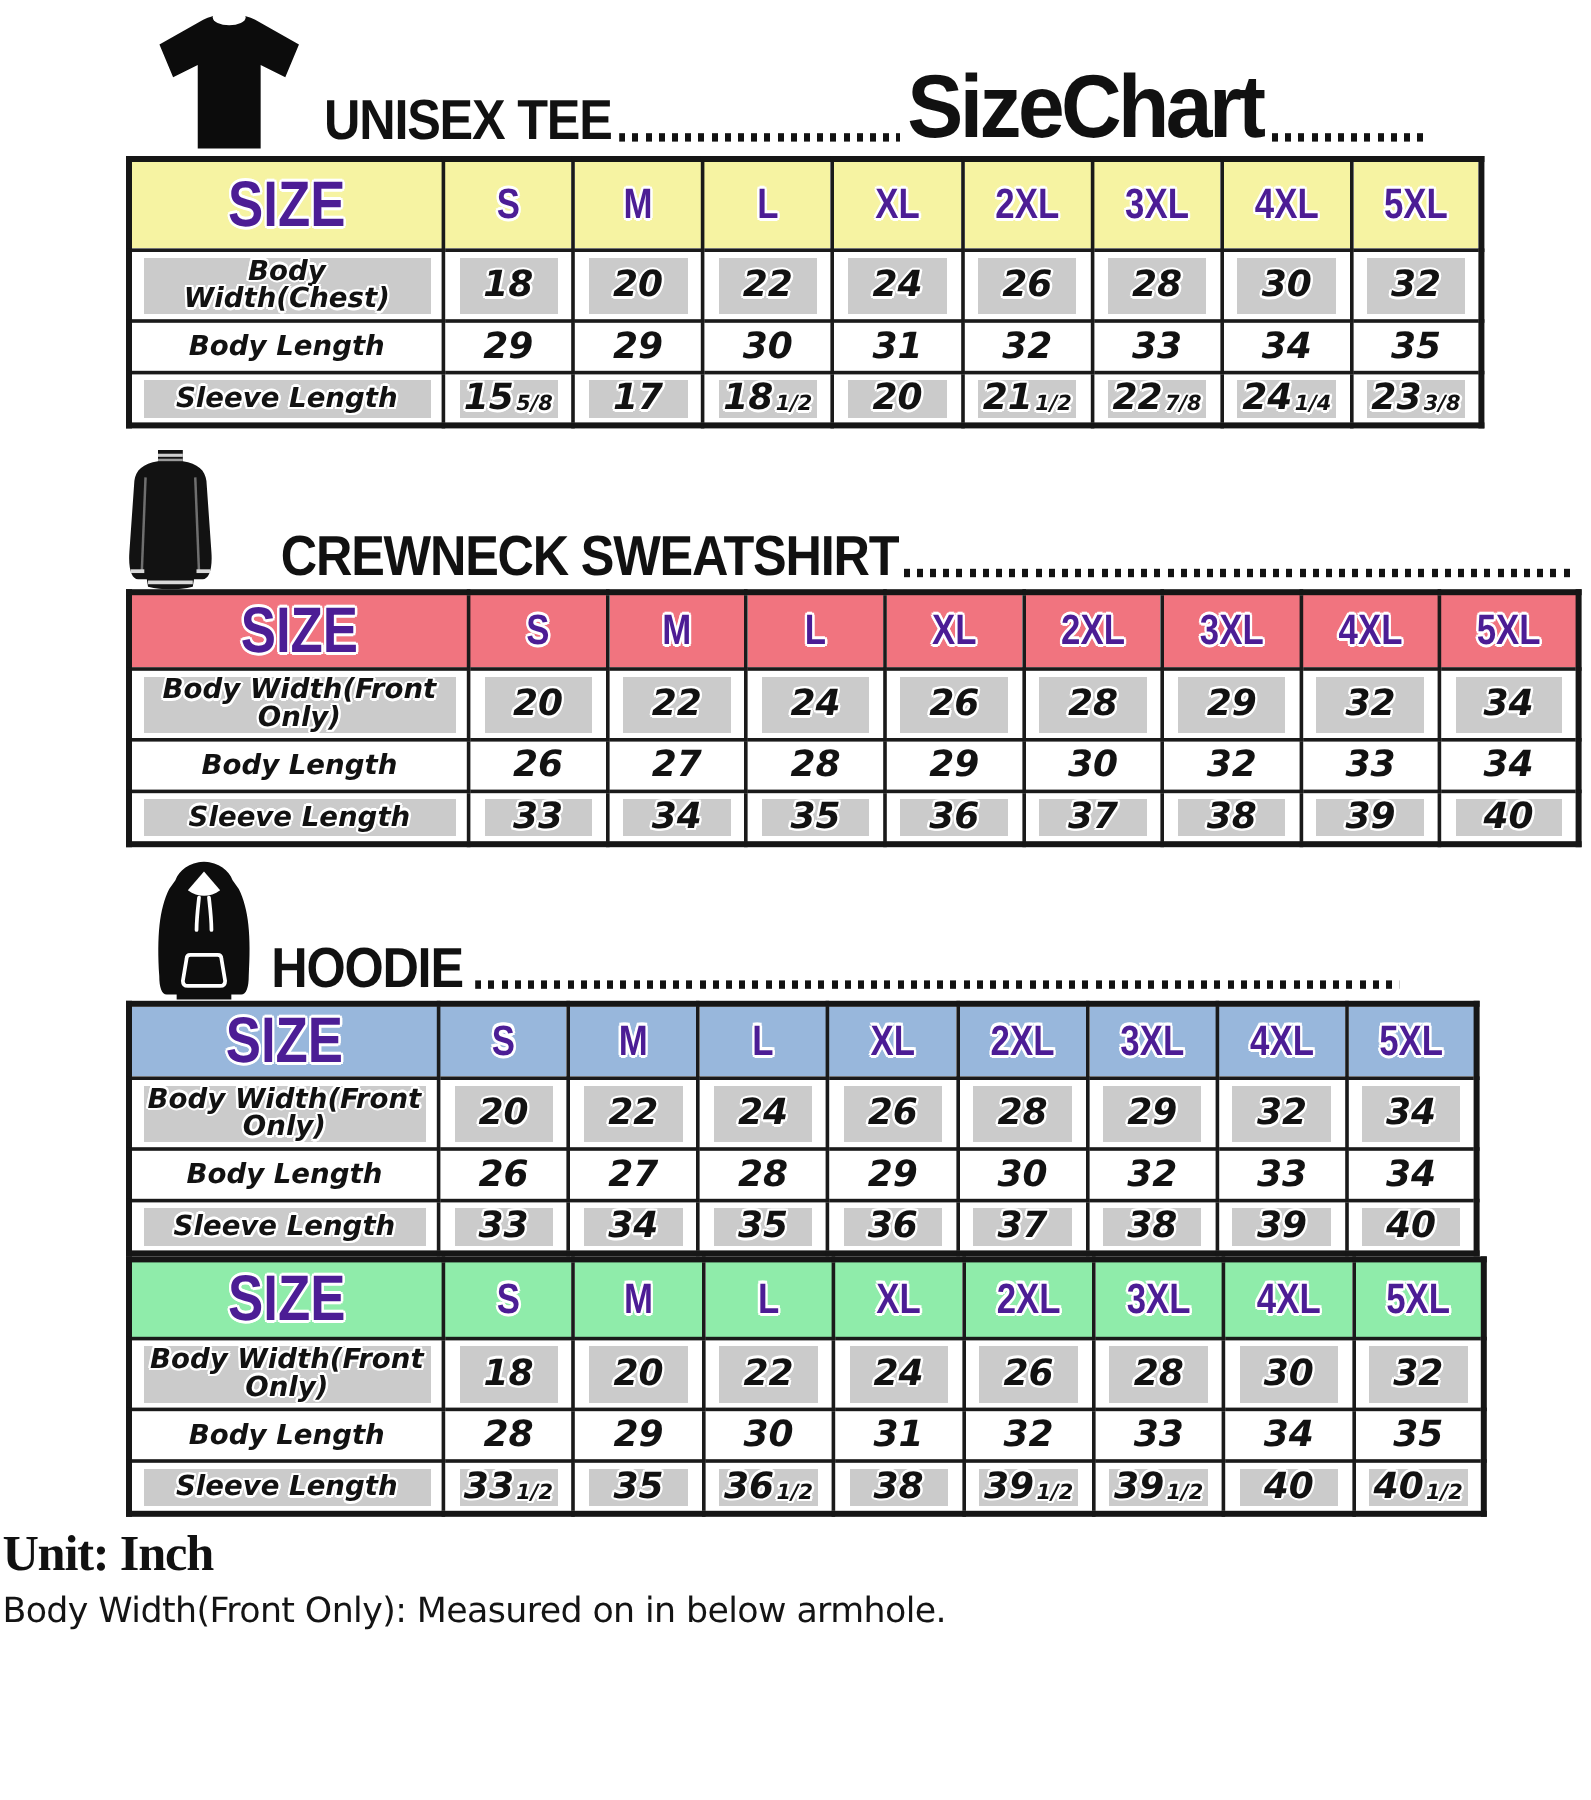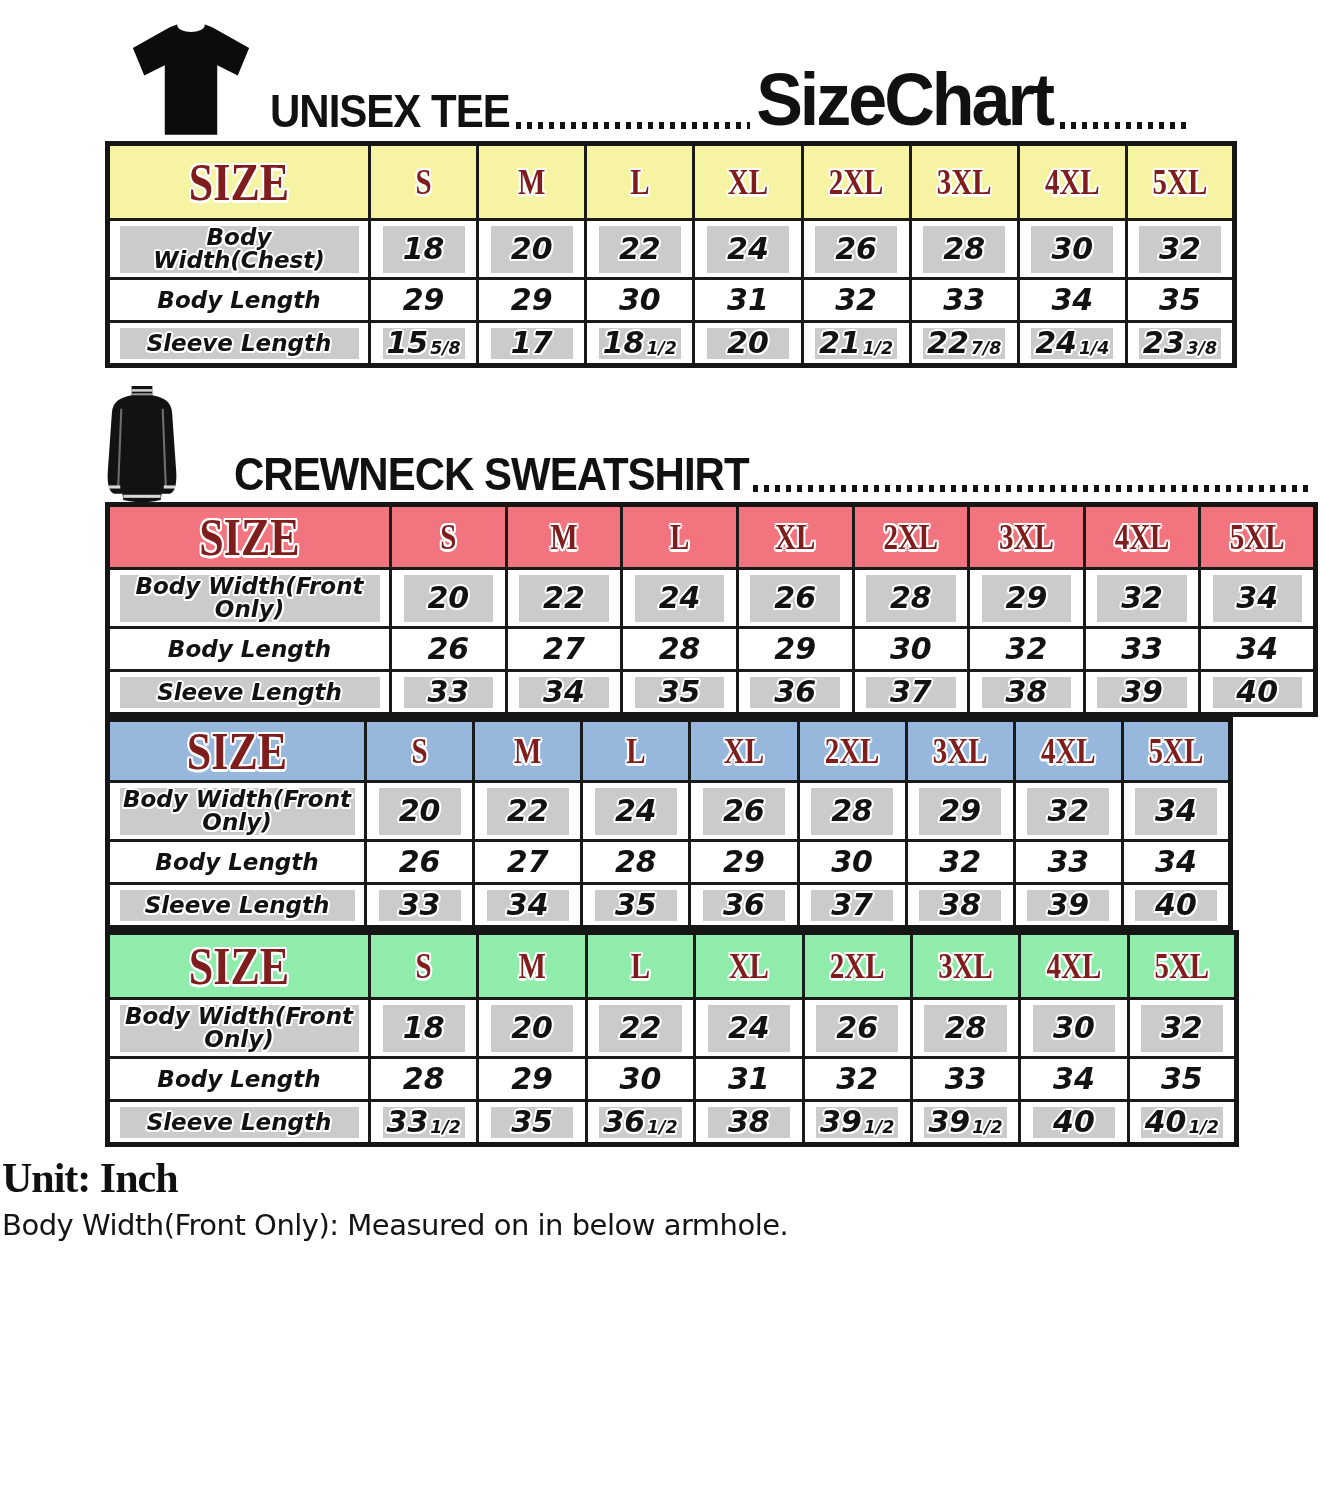--- a/index.html
+++ b/index.html
@@ -12,21 +12,21 @@
   .hrow .icon svg{display:block;}
   .sec-title{font-family:"Liberation Sans",sans-serif;font-weight:bold;margin:0;
     font-size:42px;letter-spacing:-1px;line-height:1;white-space:nowrap;
     transform:scaleY(1.12);transform-origin:left bottom;}
   .main-title{font-family:"Liberation Sans",sans-serif;font-weight:bold;margin:0;
     font-size:70px;letter-spacing:-3px;line-height:1;white-space:nowrap;
     transform:scaleY(1.06);transform-origin:left bottom;}
   .dots{height:7px;background:repeating-linear-gradient(90deg,#121212 0 5px,transparent 5px 11px);}
   .dots.grow{flex:1 1 auto;}
 
-  #s1 .hrow{padding:19px 0 0 128px;height:118px;}
+  #s1 .hrow{padding:8px 0 0 128px;height:118px;}
   #s1 .icon{margin-right:16px;margin-bottom:0px;}
   #s1 .sec-title{margin-bottom:2px;}
   #s1 .dots.grow{margin:0 6px 8px 6px;}
   #s1 .main-title{margin-bottom:0px;}
   #s1 .dots.tail{width:130px;margin:0 136px 8px 8px;}
 
   #s2 .hrow{margin-top:14px;padding-left:86px;height:120px;}
   #s2 .icon{margin-right:36px;}
   #s2 .sec-title{margin-bottom:4px;}
   #s2 .dots.grow{margin:0 16px 10px 4px;}
@@ -42,21 +42,21 @@
   #s4 .dots.grow{margin:0 146px 10px 6px;}
 
   
   table.szt{border-collapse:collapse;table-layout:fixed;margin-left:105px;
     font-family:"DejaVu Sans",sans-serif;}
   table.szt th,table.szt td{border:3px solid #1a1a1a;text-align:center;vertical-align:middle;
     overflow:hidden;}
   table.szt{border:5px solid #161616;}
   .szt .outl{text-shadow:2px 0 #fff,-2px 0 #fff,0 2px #fff,0 -2px #fff,
     1.5px 1.5px #fff,-1.5px -1.5px #fff,1.5px -1.5px #fff,-1.5px 1.5px #fff;}
-  .szt th{font-family:Liberation Serif, serif;color:#7f1d1d;}
+  .szt th{font-family:Liberation Sans, sans-serif;color:#4c1d95;}
   .szt th .cond{display:inline-block;transform:scaleY(1.22);font-weight:bold;}
   .szt th.c0 .cond{font-size:44px;letter-spacing:0px;}
   .szt th .sz{font-size:29px;}
   .szt td{font-weight:bold;font-size:30px;line-height:1;color:#121212;}
   .szt td.c0{font-size:23px;}
   .szt tr.shaded td{background-color:#cbcbcb;background-clip:content-box;padding:5px 12px;}
   .szt tr.shaded td.c0{padding:5px 10px;}
   .szt tr.lite td{background:#fff;padding:5px 8px;}
   .fr{font-size:0.58em;vertical-align:-1px;margin-left:2px;}
 
@@ -216,20 +216,33 @@
             <td class="outl">37</td>
             <td class="outl">38</td>
             <td class="outl">39</td>
             <td class="outl">40</td>
           </tr>
         </tbody>
       </table>
   </section>
 
   <section id="s3">
+    <div class="hrow">
+      <span class="icon">
+        <svg width="88" height="116" viewBox="0 0 84 112">
+          <path fill="#0d0d0d" d="M42,0 C30,1 22,7 19,15 L14,22 C6,38 4,60 6,92 C6,101 8,107 12,107 L20,107 L20,111 L64,111 L64,107 L72,107 C76,107 78,101 78,92 C80,60 78,38 70,22 L65,15 C62,7 54,1 42,0 Z"></path>
+          <path fill="#fff" d="M29,23 L42,8 L55,23 C47,29 37,29 29,23 Z"></path>
+          <path d="M38,29 C37,38 36,46 36,55" stroke="#fff" stroke-width="3" fill="none" stroke-linecap="round"></path>
+          <path d="M46,29 C47,38 48,46 48,55" stroke="#fff" stroke-width="3" fill="none" stroke-linecap="round"></path>
+          <path d="M28,78 Q28,75 31,75 L53,75 Q56,75 56,78 L59,96 Q59,100 55,100 L29,100 Q25,100 25,96 Z" fill="none" stroke="#fff" stroke-width="3"></path>
+        </svg>
+      </span>
+      <h2 class="sec-title">HOODIE</h2>
+      <span class="dots grow"></span>
+    </div>
     <table id="t3" class="szt">
         <colgroup>
           <col class="c0">
         </colgroup>
         <tbody>
           <tr class="hd" style="background:#98b7dc">
             <th class="c0 outl"><span class="cond">SIZE</span></th>
             <th class="outl"><span class="cond sz">S</span></th>
             <th class="outl"><span class="cond sz">M</span></th>
             <th class="outl"><span class="cond sz">L</span></th>

